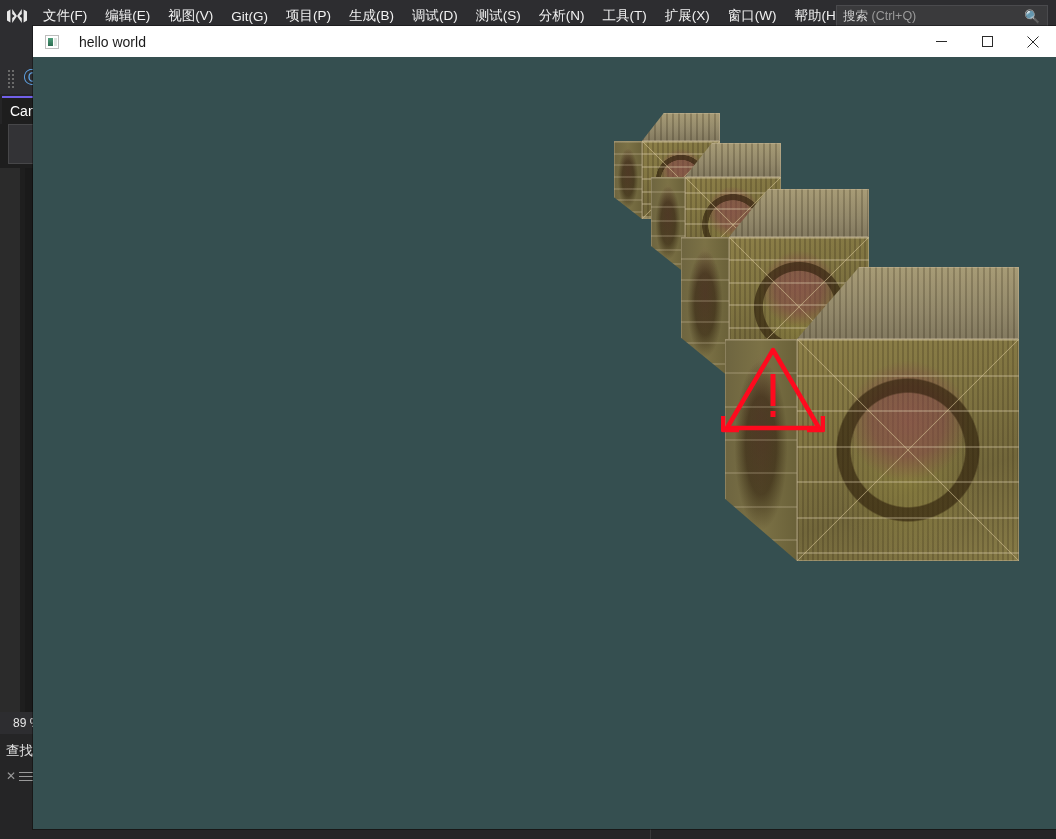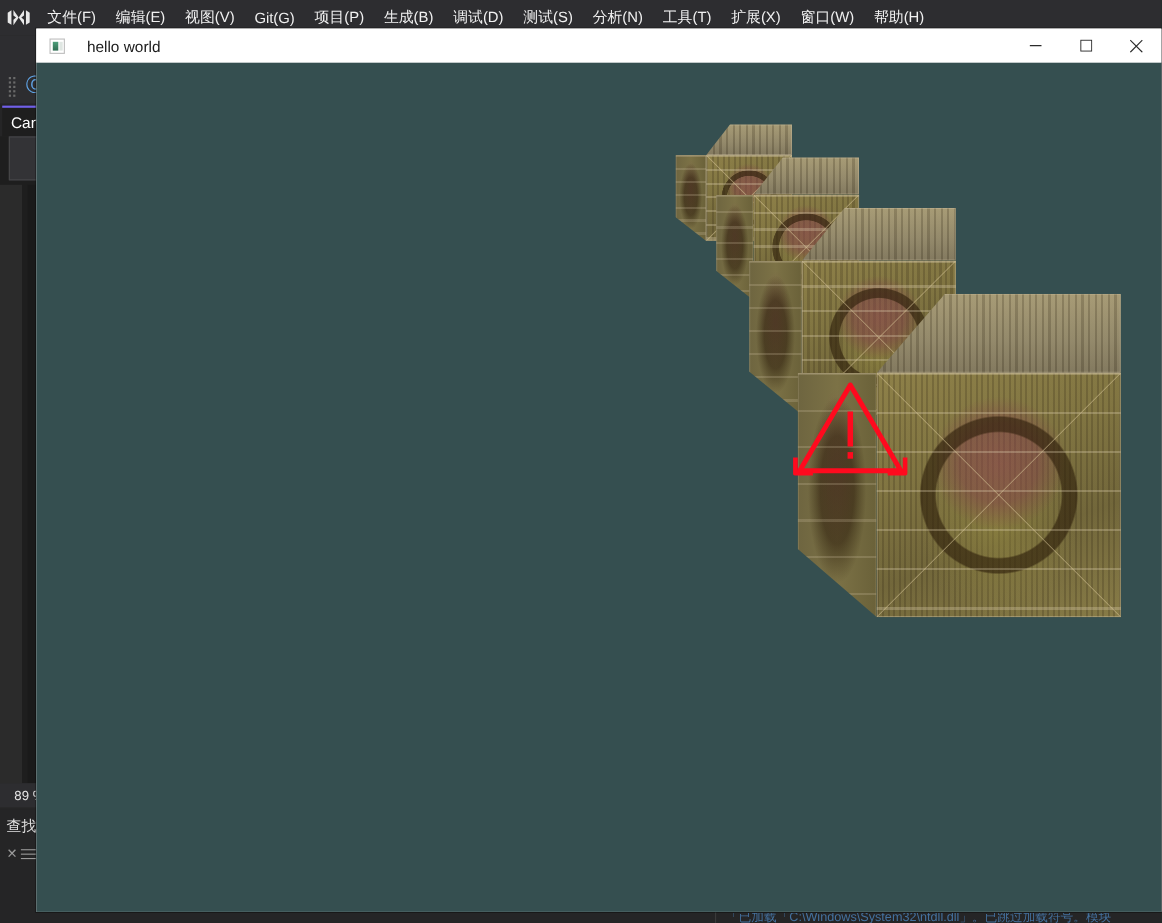--- a/index.html
+++ b/index.html
@@ -244,20 +244,27 @@
     <div class="menu-item">项目(P)</div>
     <div class="menu-item">生成(B)</div>
     <div class="menu-item">调试(D)</div>
     <div class="menu-item">测试(S)</div>
     <div class="menu-item">分析(N)</div>
     <div class="menu-item">工具(T)</div>
     <div class="menu-item">扩展(X)</div>
     <div class="menu-item">窗口(W)</div>
     <div class="menu-item">帮助(H)</div>
 
+    <div id="vs-search">
+      <div id="vs-search-text">
+        <span>搜索</span>
+        <span class="dim">(Ctrl+Q)</span>
+      </div>
+      <div id="vs-search-icon">🔍</div>
+    </div>
   </div>
 
   <div id="vs-toolbar">
     <div class="grip" id="grip1">
       <div class="row">
           <i></i>
           <i></i>
         </div>
         <div class="row">
           <i></i>
@@ -325,23 +332,20 @@
       <span id="clear-list-icon">✕</span>
       <span id="clear-list-lines">
           <i></i>
           <i></i>
           <i></i>
         </span>
     </div>
     <div id="bottom-divider"></div>
     <div id="bottom-faint">
       <span>•••••</span>
-    </div>
-    <div id="bottom-cut">
-      <div id="bottom-cut-text">「已加载「C:\Windows\System32\ntdll.dll」。已跳过加载符号。模块</div>
     </div>
   </div>
 </div>
 
 <div id="app-window">
 
   <div id="app-titlebar">
     <div id="app-icon">
       <span class="sq"></span>
         <span class="sq2"></span>

